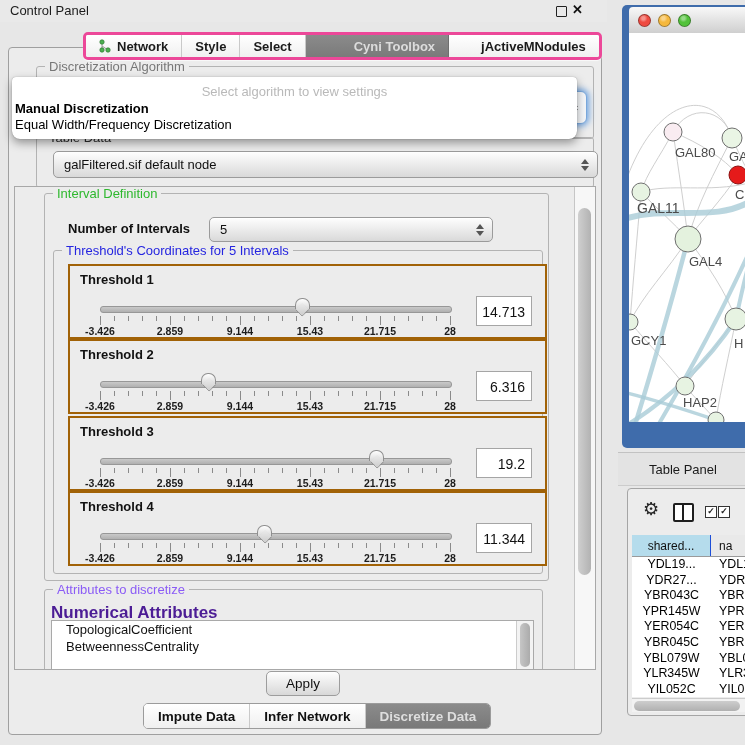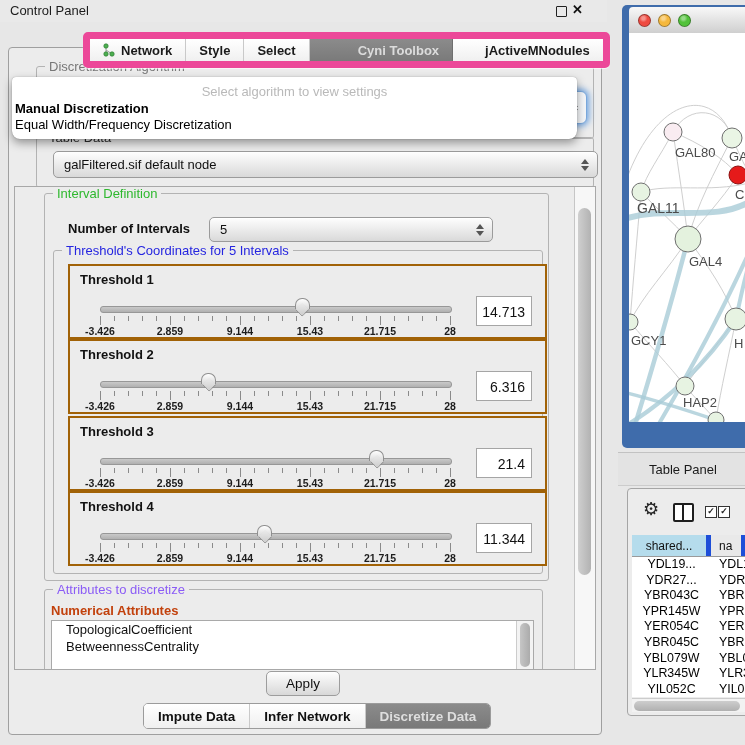--- a/index.html
+++ b/index.html
@@ -9,21 +9,21 @@
   .abs{position:absolute;}
   
   #titlebar{left:0;top:0;width:607px;height:22px;background:#e9e9e9;}
   #titlebar .t{left:10px;top:3px;font-size:13px;color:#1c1c1c;}
   #float-ic{left:556px;top:6px;width:9px;height:9px;border:1.5px solid #222;border-radius:1px;}
   #close-ic{left:572px;top:2px;font-size:13px;font-weight:bold;color:#111;}
   #content-frame{left:8px;top:47px;width:592px;height:686px;background:#ececec;
       border:1px solid #9f9f9f;border-radius:4px;}
   
   #tabbar{left:83px;top:32px;height:22px;display:flex;z-index:12;
-      border:7px solid #ec4899;border-radius:5px;background:#fff;overflow:hidden;
+      border:3px solid #ec4899;border-radius:5px;background:#fff;overflow:hidden;
       box-shadow:0 1px 1px rgba(255,255,255,.7);}
   .tab{display:flex;align-items:center;padding:0 13px;font-size:13px;font-weight:600;
       color:#1a1a1a;background:linear-gradient(#ffffff,#f0f0f0);border-right:1px solid #c9c9c9;
       white-space:nowrap;}
   .tab:last-child{border-right:none;padding-left:32px;}
   .tab.sel{background:linear-gradient(#8b8b8b,#7a7a7a);color:#dcdcdc;border-right-color:#6f6f6f;padding-left:48px;}
   .tab .net-ic{margin-right:6px;width:12px;height:14px;}
   
   .group{border:1px solid #b3b3b3;border-radius:3px;}
   .gtitle{position:absolute;top:-8px;left:8px;background:#ececec;padding:0 4px;font-size:13px;}
@@ -101,21 +101,21 @@
       border:1px solid #a5a5a5;border-radius:4px 0 0 4px;}
   #tbl-toolbar{position:absolute;left:0;top:0;width:100%;height:44px;}
   #gear-ic{position:absolute;left:15px;top:11px;font-size:18px;color:#262626;line-height:18px;}
   #col-ic{position:absolute;left:45px;top:14px;width:17px;height:15px;border:2px solid #1e1e1e;border-radius:2px;background:#fff;}
   #col-ic:before{content:"";position:absolute;left:6.5px;top:0;width:2px;height:100%;background:#1e1e1e;}
   .cbx{position:absolute;top:17px;width:10px;height:10px;border:1.5px solid #333;background:#fff;
       font-size:9px;line-height:9px;text-align:center;color:#222;font-weight:bold;}
   #tbl{position:absolute;left:4px;top:46px;width:114px;height:162px;background:#fff;overflow:hidden;}
   #tbl-head{display:flex;height:21px;border-bottom:1px solid #9a9a9a;}
   .hc{font-size:12px;color:#111;display:flex;align-items:center;justify-content:center;
-      box-sizing:border-box;border-right:5px solid #1d4ed8;}
+      box-sizing:border-box;border-right:1px solid #1d4ed8;}
   .hc.c1{width:79px;background:#b5dcec;}
   .hc.c2{flex:1;background:#e9e9e9;justify-content:flex-start;padding-left:8px;}
   .trow{display:flex;height:15.6px;font-size:12.4px;color:#000;}
   .tc1{width:79px;text-align:center;box-sizing:border-box;}
   .tc2{flex:1;padding-left:8px;overflow:hidden;white-space:nowrap;}
   #hscroll{position:absolute;left:4px;top:209px;width:114px;height:13px;background:#f2f2f2;border-top:1px solid #ccc;}
   #hscroll .thumb{position:absolute;left:2px;top:1.5px;width:106px;height:10px;border-radius:5px;
       background:linear-gradient(#cdcdcd,#b0b0b0);}
 </style>
 </head>
@@ -308,21 +308,21 @@
               <div class="tick" style="left: 350px; height: 9px;"></div>
             </div>
             <div class="th-ticklabels">
               <span class="tlab" style="left: 0px;">-3.426</span>
               <span class="tlab" style="left: 70px;">2.859</span>
               <span class="tlab" style="left: 140px;">9.144</span>
               <span class="tlab" style="left: 210px;">15.43</span>
               <span class="tlab" style="left: 280px;">21.715</span>
               <span class="tlab" style="left: 350px;">28</span>
             </div>
-            <div class="th-field">21.4</div>
+            <div class="th-field">19.2</div>
           </div>
           <div class="th-panel" style="top: 240px;">
             <div class="th-label">Threshold 4</div>
             <div class="th-track"></div>
             <div class="th-handle" style="left: 186.998px;">
               <div class="h-top"></div>
               <div class="h-pt"></div>
             </div>
             <div class="th-ticks">
               <div class="tick" style="left: 0px; height: 9px;"></div>
@@ -361,21 +361,21 @@
               <span class="tlab" style="left: 350px;">28</span>
             </div>
             <div class="th-field">11.344</div>
           </div>
         </div>
     </div>
   </div>
 
   <div class="abs group" style="left:29px;top:402px;width:497px;height:90px;">
     <div class="gtitle" style="color:#8b5cf6;">Attributes to discretize</div>
-    <div class="abs" style="left:6px;top:13px;font-size:13px;font-weight:bold;color:#c2410c;">Numerical Attributes</div>
+    <div class="abs" style="left:6px;top:13px;font-size:17px;font-weight:bold;color:#4c1d95;">Numerical Attributes</div>
   </div>
   <div id="attr-list" class="abs">
     <div id="attr-items">
         <div class="attr-item">TopologicalCoefficient</div>
         <div class="attr-item">BetweennessCentrality</div>
       </div>
     <div id="attr-scroll">
       <div class="thumb"></div>
     </div>
   </div>

